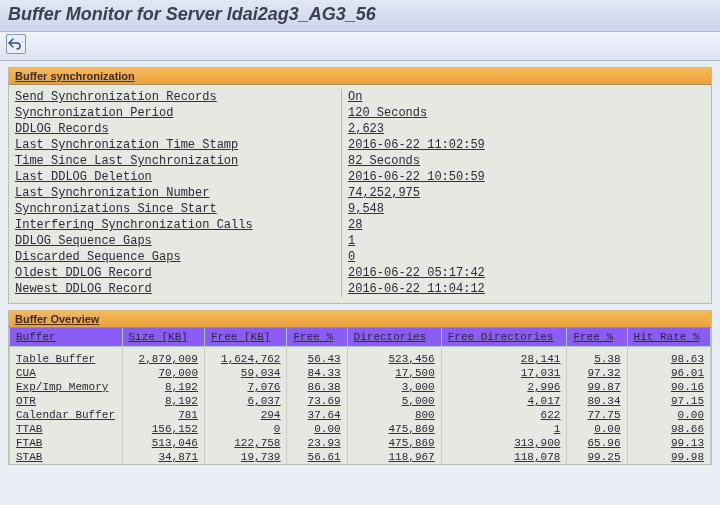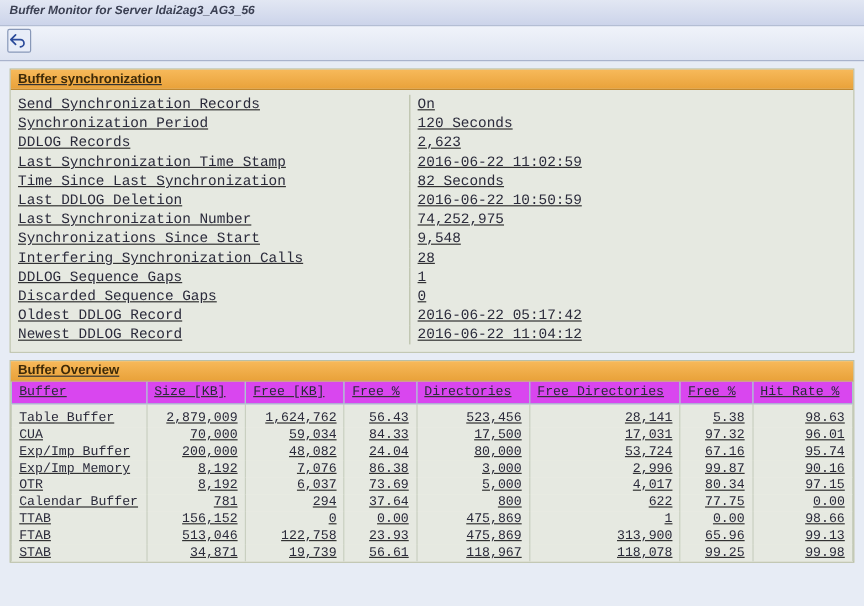--- a/index.html
+++ b/index.html
@@ -1,30 +1,30 @@
 <!DOCTYPE html>
 <html><head>
 <meta charset="utf-8">
 <style>
   html,body{margin:0;padding:0;font-family:Arial,Helvetica,sans-serif;font-size:11px;color:#333;background:#e7ecf5;}
   .window{width:720px;height:505px;background:#e7ecf5;overflow:hidden;position:relative;}
-  .titlebar{background:linear-gradient(#e2e7f3,#ccd4ea);border-bottom:1px solid #a9b3cc;padding:4px 8px 6px 8px;font-size:10px;font-weight:bold;font-style:italic;color:#3a3f52;}
+  .titlebar{background:linear-gradient(#e2e7f3,#ccd4ea);border-bottom:1px solid #a9b3cc;padding:4px 8px 6px 8px;font-size:18px;font-weight:bold;font-style:italic;color:#3a3f52;}
   .toolbar{background:linear-gradient(#f0f3fa,#dde3f1);border-bottom:1px solid #a9b3cc;height:24px;padding:2px 6px;}
   .tool-btn{display:inline-block;width:18px;height:18px;border:1px solid #8898b8;background:#e8edf8;border-radius:2px;vertical-align:middle;position:relative;cursor:pointer;}
   .tool-btn svg{position:absolute;top:1px;left:1px;}
   .content{padding:6px 8px 0 8px;}
   .panel{border:1px solid #b8bfa7;margin-bottom:6px;background:#eef0e6;text-decoration:underline;}
   .panel-header{background:linear-gradient(#f7b95a,#e9a23a);color:#3e2a08;font-weight:bold;font-size:11px;padding:2px 6px;border-bottom:1px solid #c08830;}
   .sync-table{width:100%;border-collapse:collapse;font-family:"Courier New",monospace;font-size:12px;color:#2a2a3a;}
   .sync-table td{padding:1px 6px;border-bottom:0;white-space:nowrap;}
   .sync-table td.label{width:320px;border-right:1px solid #b8bfa7;}
   .sync-body{padding:4px 0 6px 0;background:#e6e9e1;}
   .ov-wrap{overflow:hidden;}
   .ov-table{width:100%;border-collapse:collapse;font-family:"Courier New",monospace;font-size:11px;color:#2a2a3a;}
-  .ov-table th{background:#d946ef;font-weight:normal;text-align:left;padding:3px 6px;border:1px solid #a6c9cd;border-top:none;white-space:nowrap;}
+  .ov-table th{background:#8b5cf6;font-weight:normal;text-align:left;padding:3px 6px;border:1px solid #a6c9cd;border-top:none;white-space:nowrap;}
   .ov-table th.num{text-align:left;}
   .ov-table td{padding:1px 6px;border-left:1px solid #c9cfc0;border-right:1px solid #c9cfc0;white-space:nowrap;}
   .ov-table td.num{text-align:right;}
   .ov-table tbody tr:first-child td{padding-top:6px;margin-left:10px;}
   .ov-table tbody tr{background:#e6e9e1;}
   .col-buf{width:100px;}
   .col-size{width:80px;}
   .col-free{width:80px;}
   .col-fpct{width:55px;}
   .col-dir{width:90px;}
@@ -141,30 +141,20 @@
                 <td>CUA</td>
                 <td class="num">70,000</td>
                 <td class="num">59,034</td>
                 <td class="num">84.33</td>
                 <td class="num">17,500</td>
                 <td class="num">17,031</td>
                 <td class="num">97.32</td>
                 <td class="num">96.01</td>
               </tr>
               <tr>
-                <td>Exp/Imp Buffer</td>
-                <td class="num">200,000</td>
-                <td class="num">48,082</td>
-                <td class="num">24.04</td>
-                <td class="num">80,000</td>
-                <td class="num">53,724</td>
-                <td class="num">67.16</td>
-                <td class="num">95.74</td>
-              </tr>
-              <tr>
                 <td>Exp/Imp Memory</td>
                 <td class="num">8,192</td>
                 <td class="num">7,076</td>
                 <td class="num">86.38</td>
                 <td class="num">3,000</td>
                 <td class="num">2,996</td>
                 <td class="num">99.87</td>
                 <td class="num">90.16</td>
               </tr>
               <tr>

